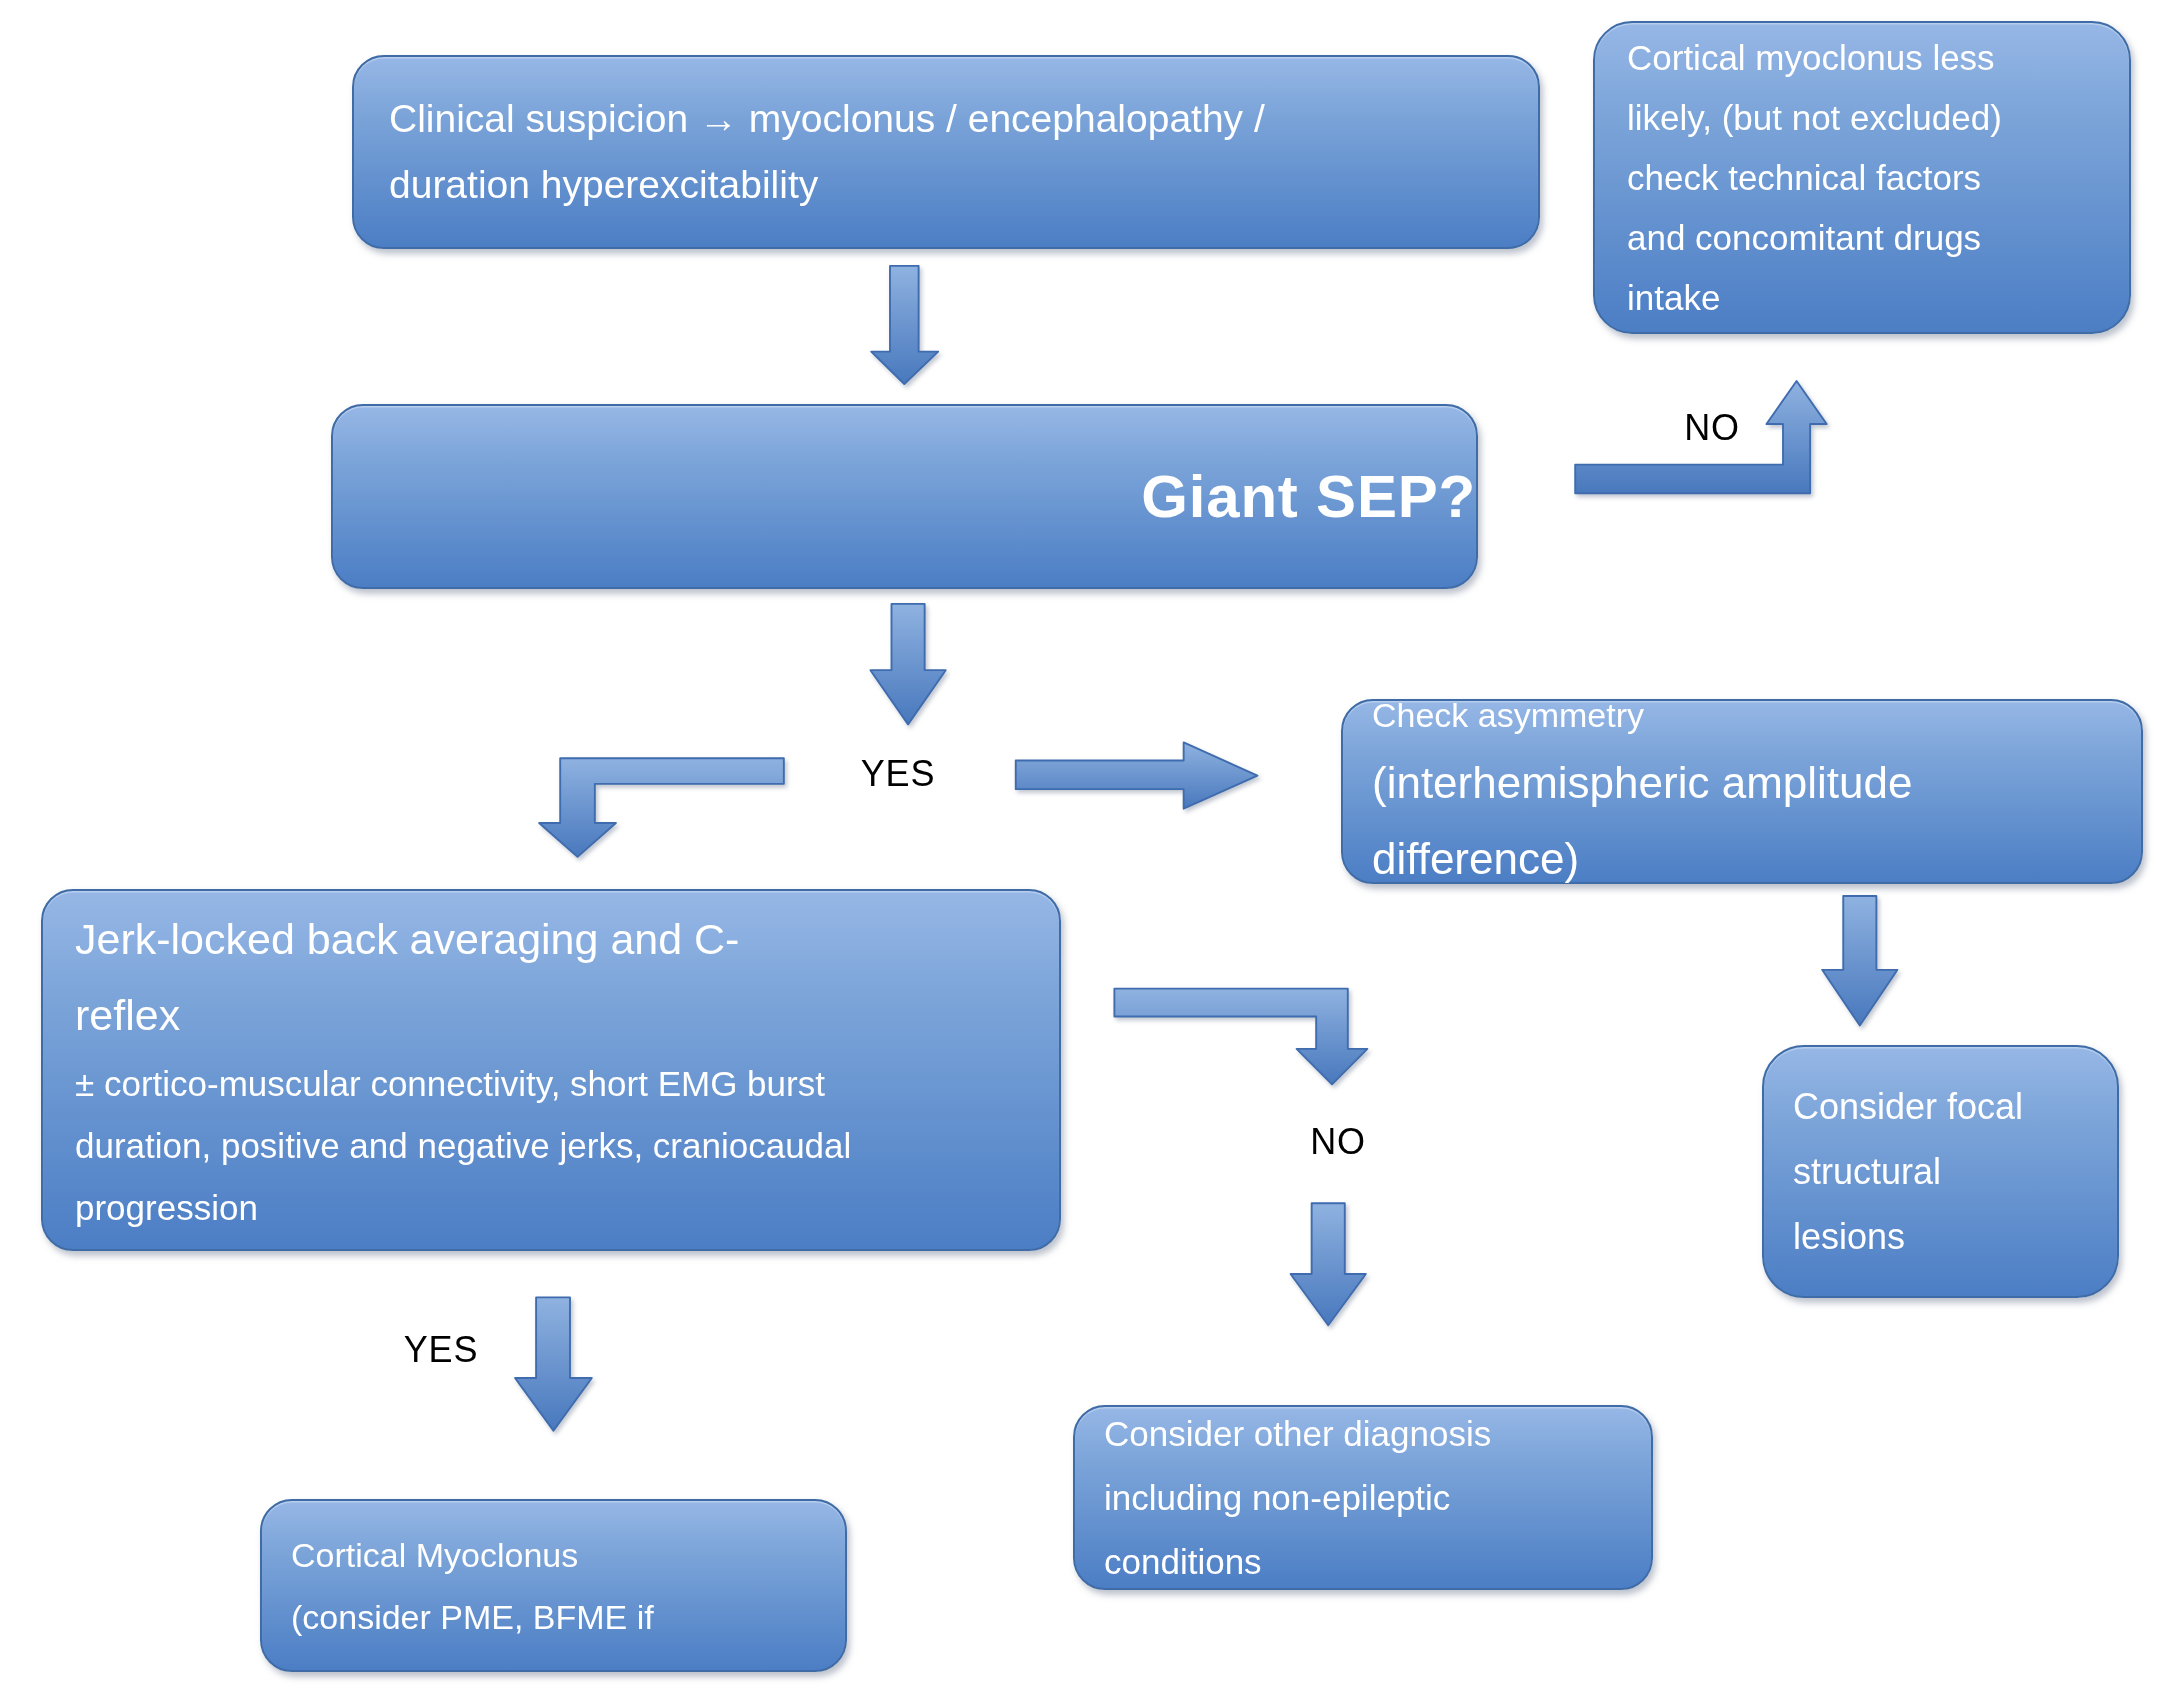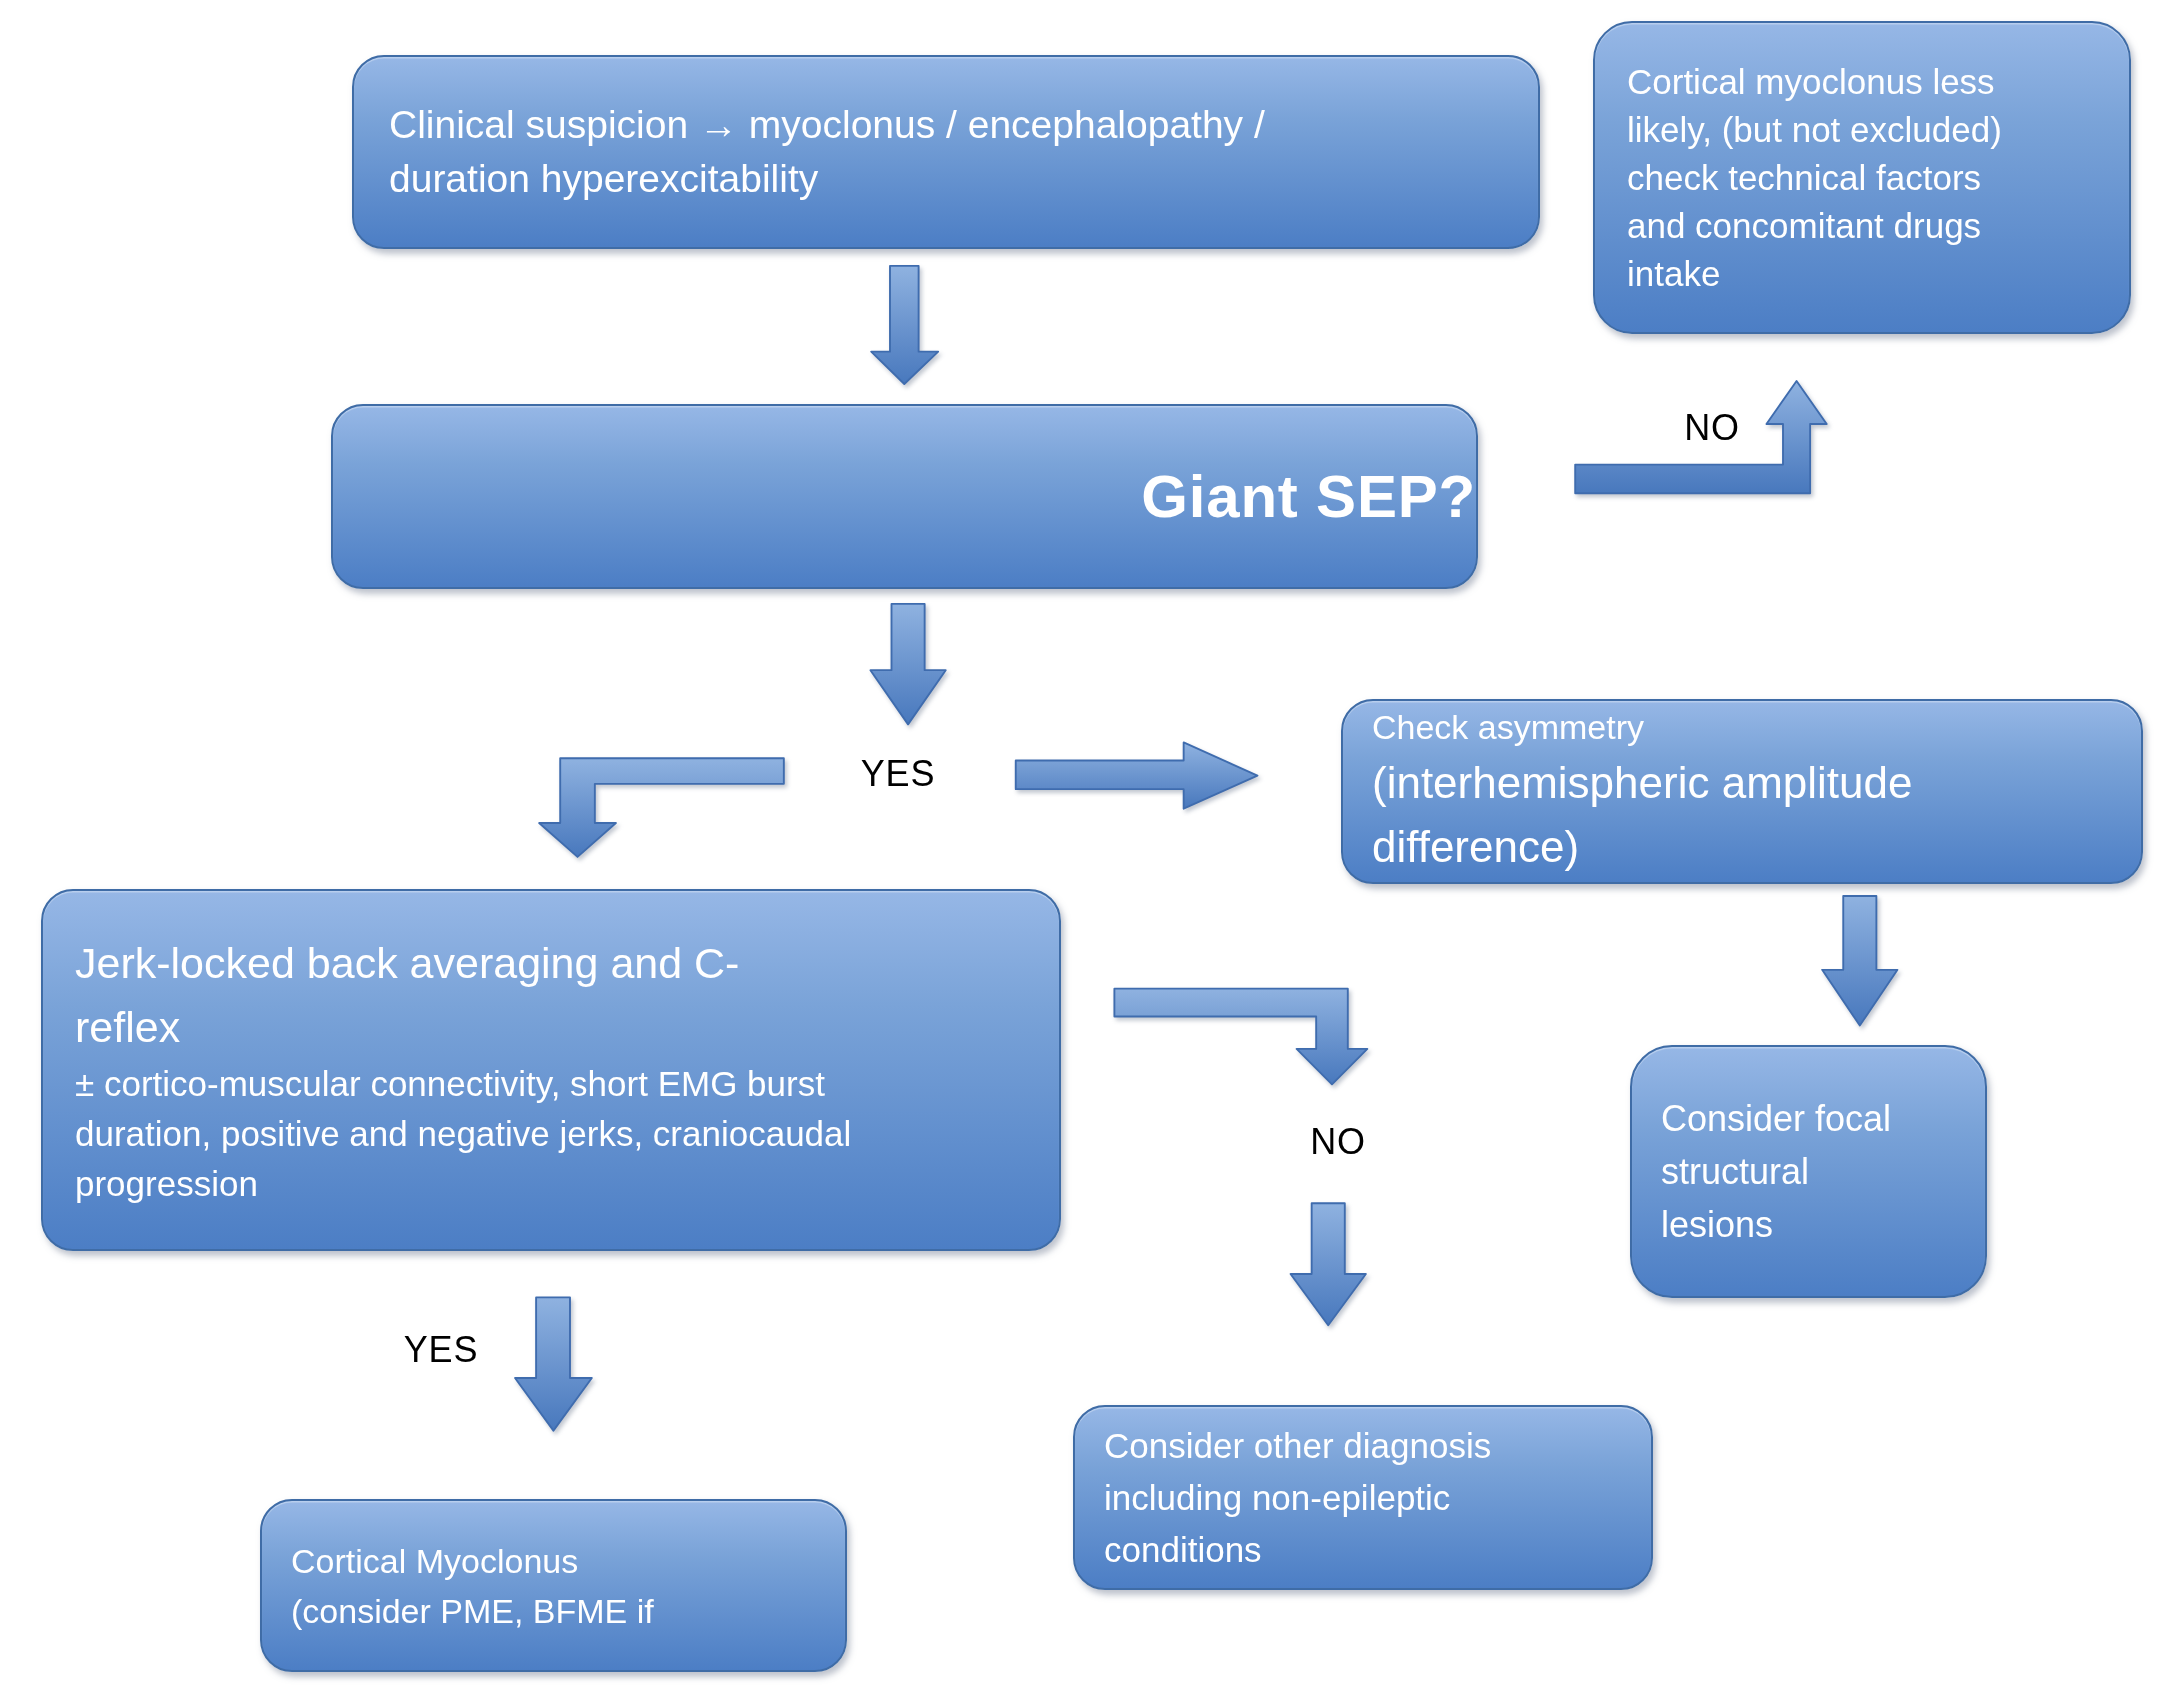--- a/index.html
+++ b/index.html
@@ -14,38 +14,38 @@
   #arrow-layer{position:absolute;left:0;top:0;width:100%;height:100%;pointer-events:none;}
   #arrow-layer polygon{fill:url(#arrowGrad);stroke:var(--arrow-border);stroke-width:2.5;stroke-linejoin:round;
     filter:drop-shadow(3px 4px 3px rgba(120,130,150,.45));}
   .node{
     position:absolute;
     background:linear-gradient(180deg,var(--box-top) 0%,var(--box-mid) 32%,var(--box-bottom) 100%);
     border:2.3px solid var(--box-border);
     border-radius:32px;
     box-shadow:3px 4.5px 6.8px rgba(125,135,155,.5), inset 0 1.5px 0.8px rgba(255,255,255,.35);
     color:var(--text);
-    display:flex;flex-direction:column;justify-content:center;
+    display:flex;flex-direction:column;justify-content:center;gap:12px;
   }
   .node .line{white-space:nowrap;}
   .label{
     position:absolute;color:var(--label);font-size:36px;letter-spacing:0.8px;
     transform:translate(-50%,-50%);white-space:nowrap;
   }
   
   #box-clinical{left:352px;top:55px;width:1188px;height:194px;padding:0 35px;font-size:39px;line-height:54px;}
   #box-less-likely{left:1593px;top:21px;width:538px;height:313px;padding:7.5px 32px;font-size:35px;line-height:48px;border-radius:39px;}
   #box-giant-sep{left:331px;top:404px;width:1147px;height:185px;align-items:flex-end;font-size:60px;font-weight:bold;letter-spacing:0.8px;}
   #box-check-asym{left:1341px;top:699px;width:802px;height:185px;padding:4.5px 29px;}
   #box-check-asym .line-sm{font-size:34px;line-height:47px;}
   #box-check-asym .line-lg{font-size:44px;line-height:64px;}
   #box-jerk{left:41px;top:889px;width:1020px;height:362px;padding:16px 32px;}
   #box-jerk .title-line{font-size:43px;line-height:64px;}
   #box-jerk .body-line{font-size:35px;line-height:50px;}
-  #box-focal{left:1630px;top:1045px;width:357px;height:253px;padding:0 29px;font-size:36px;line-height:53px;border-radius:42px;}
+  #box-focal{left:1762px;top:1045px;width:357px;height:253px;padding:0 29px;font-size:36px;line-height:53px;border-radius:42px;}
   #box-other{left:1073px;top:1405px;width:580px;height:185px;padding:0 29px;font-size:35px;line-height:52px;}
   #box-cortical{left:260px;top:1499px;width:587px;height:173px;padding:12px 29px;font-size:34px;line-height:50px;}
   #label-no-top{left:1712px;top:428px;}
   #label-yes-main{left:898px;top:774px;}
   #label-no-mid{left:1338px;top:1142px;}
   #label-yes-left{left:441px;top:1350px;}
 </style>
 </head>
 <body>
 

